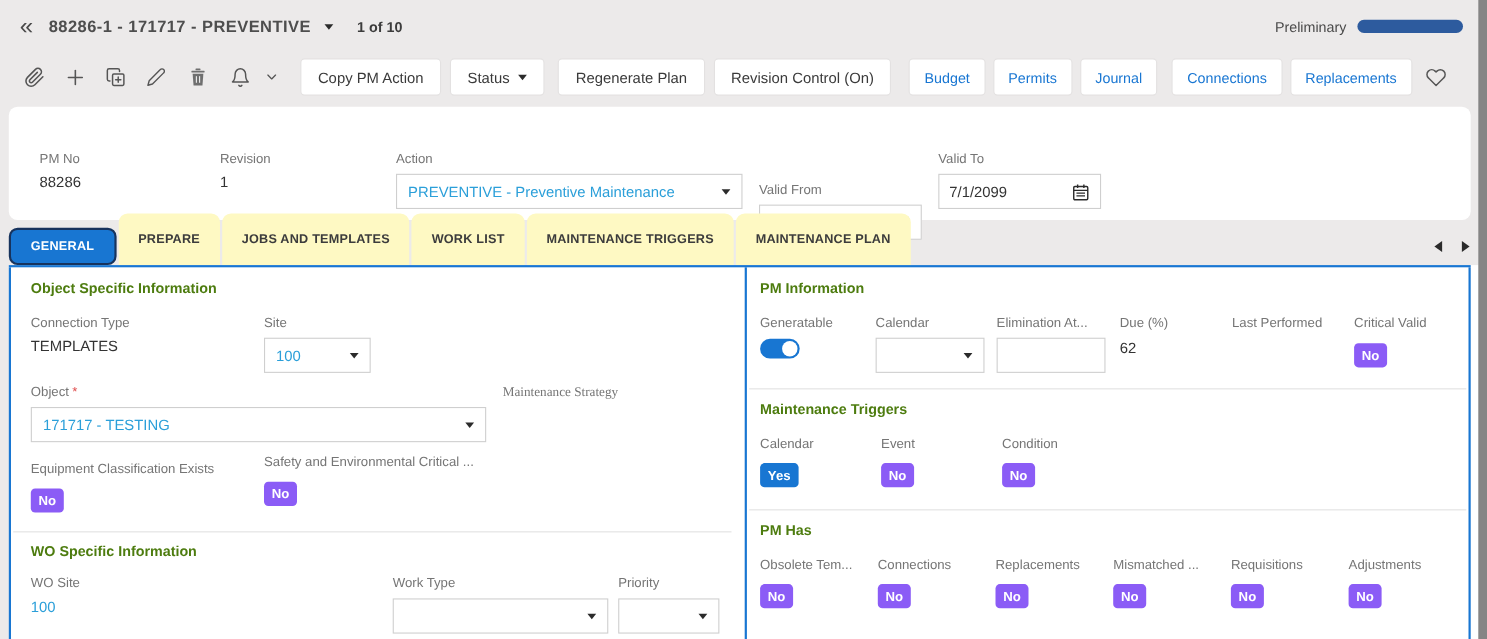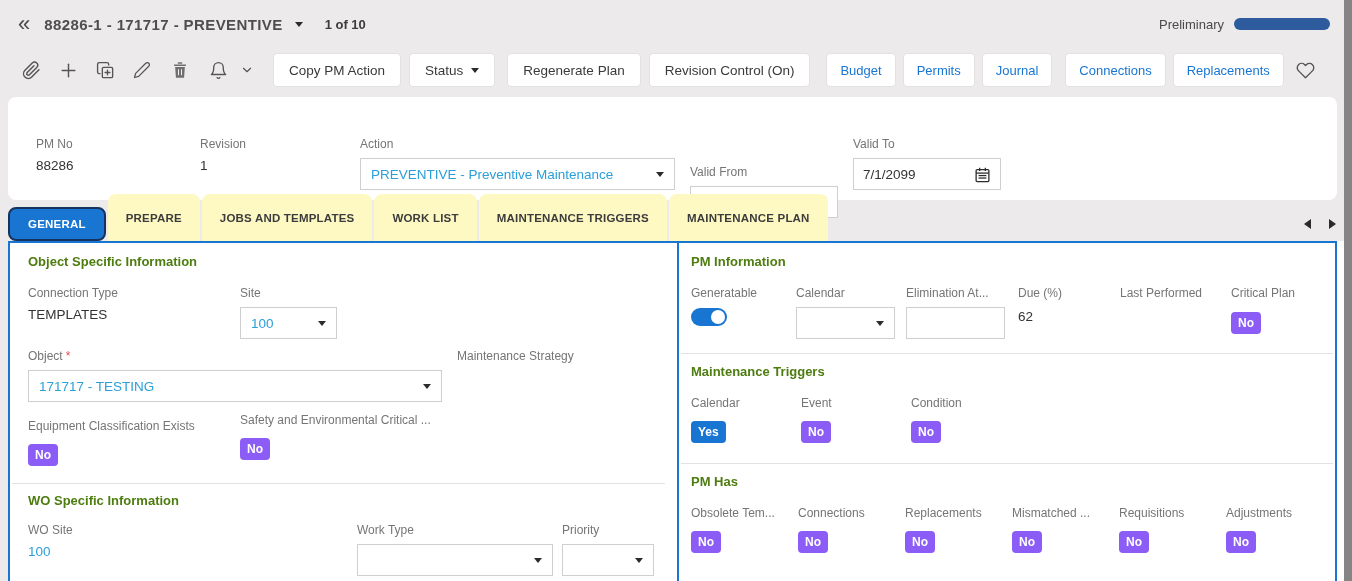--- a/index.html
+++ b/index.html
@@ -256,21 +256,21 @@
         </div>
       </div>
 
       <div class="fg" style="left:18px; top:106px; width:414px;">
         <div class="f-label"><span>Object</span><span class="req">*</span></div>
         <div class="sel-box">
           <span class="sel-text">171717 - TESTING</span>
           <span class="caret"></span>
         </div>
       </div>
-      <div class="fg" style="left:447px; top:106px;">
+      <div class="fg" style="left:447px; top:106px;font-family:Liberation Serif, serif;">
         <div class="f-label">Maintenance Strategy</div>
       </div>
 
       <div class="fg" style="left:18px; top:176px;">
         <div class="f-label">Equipment Classification Exists</div>
         <span class="badge gray" style="margin-top:4px;">No</span>
       </div>
       <div class="fg" style="left:230px; top:170px;">
         <div class="f-label">Safety and Environmental Critical ...</div>
         <span class="badge gray" style="margin-top:4px;">No</span>
@@ -321,21 +321,21 @@
         <div class="input-box"></div>
       </div>
       <div class="fg" style="left:339px; top:43px;">
         <div class="f-label">Due (%)</div>
         <div class="plain-val" style="margin-top:9px;">62</div>
       </div>
       <div class="fg" style="left:441px; top:43px;">
         <div class="f-label">Last Performed</div>
       </div>
       <div class="fg" style="left:552px; top:43px;">
-        <div class="f-label">Critical Plan</div>
+        <div class="f-label">Critical Valid</div>
         <span class="badge gray" style="margin-top:5px;">No</span>
       </div>
 
       <div class="divider" style="top:110px;"></div>
 
       <div class="sec-title" style="position:absolute; left:12px; top:121px;">Maintenance Triggers</div>
 
       <div class="fg" style="left:12px; top:153px;">
         <div class="f-label">Calendar</div>
         <span class="badge blue" style="margin-top:4px;">Yes</span>

